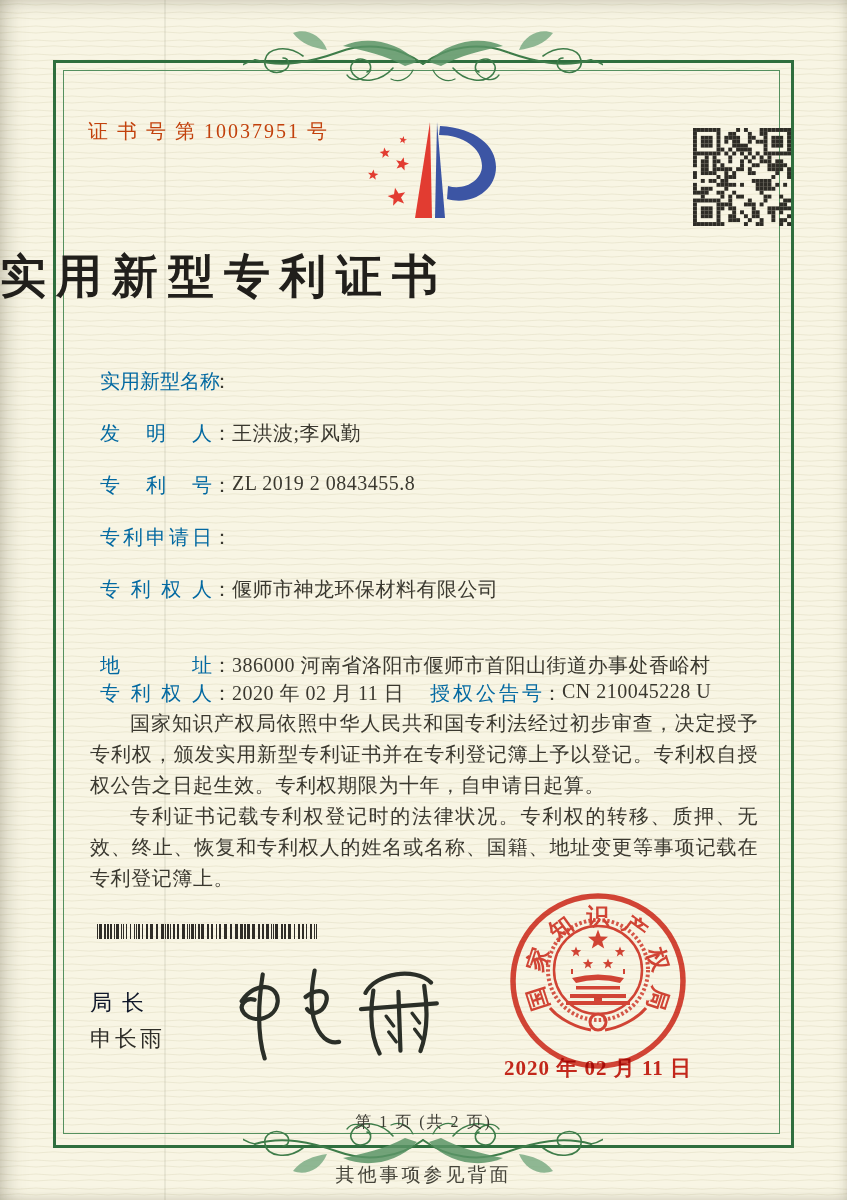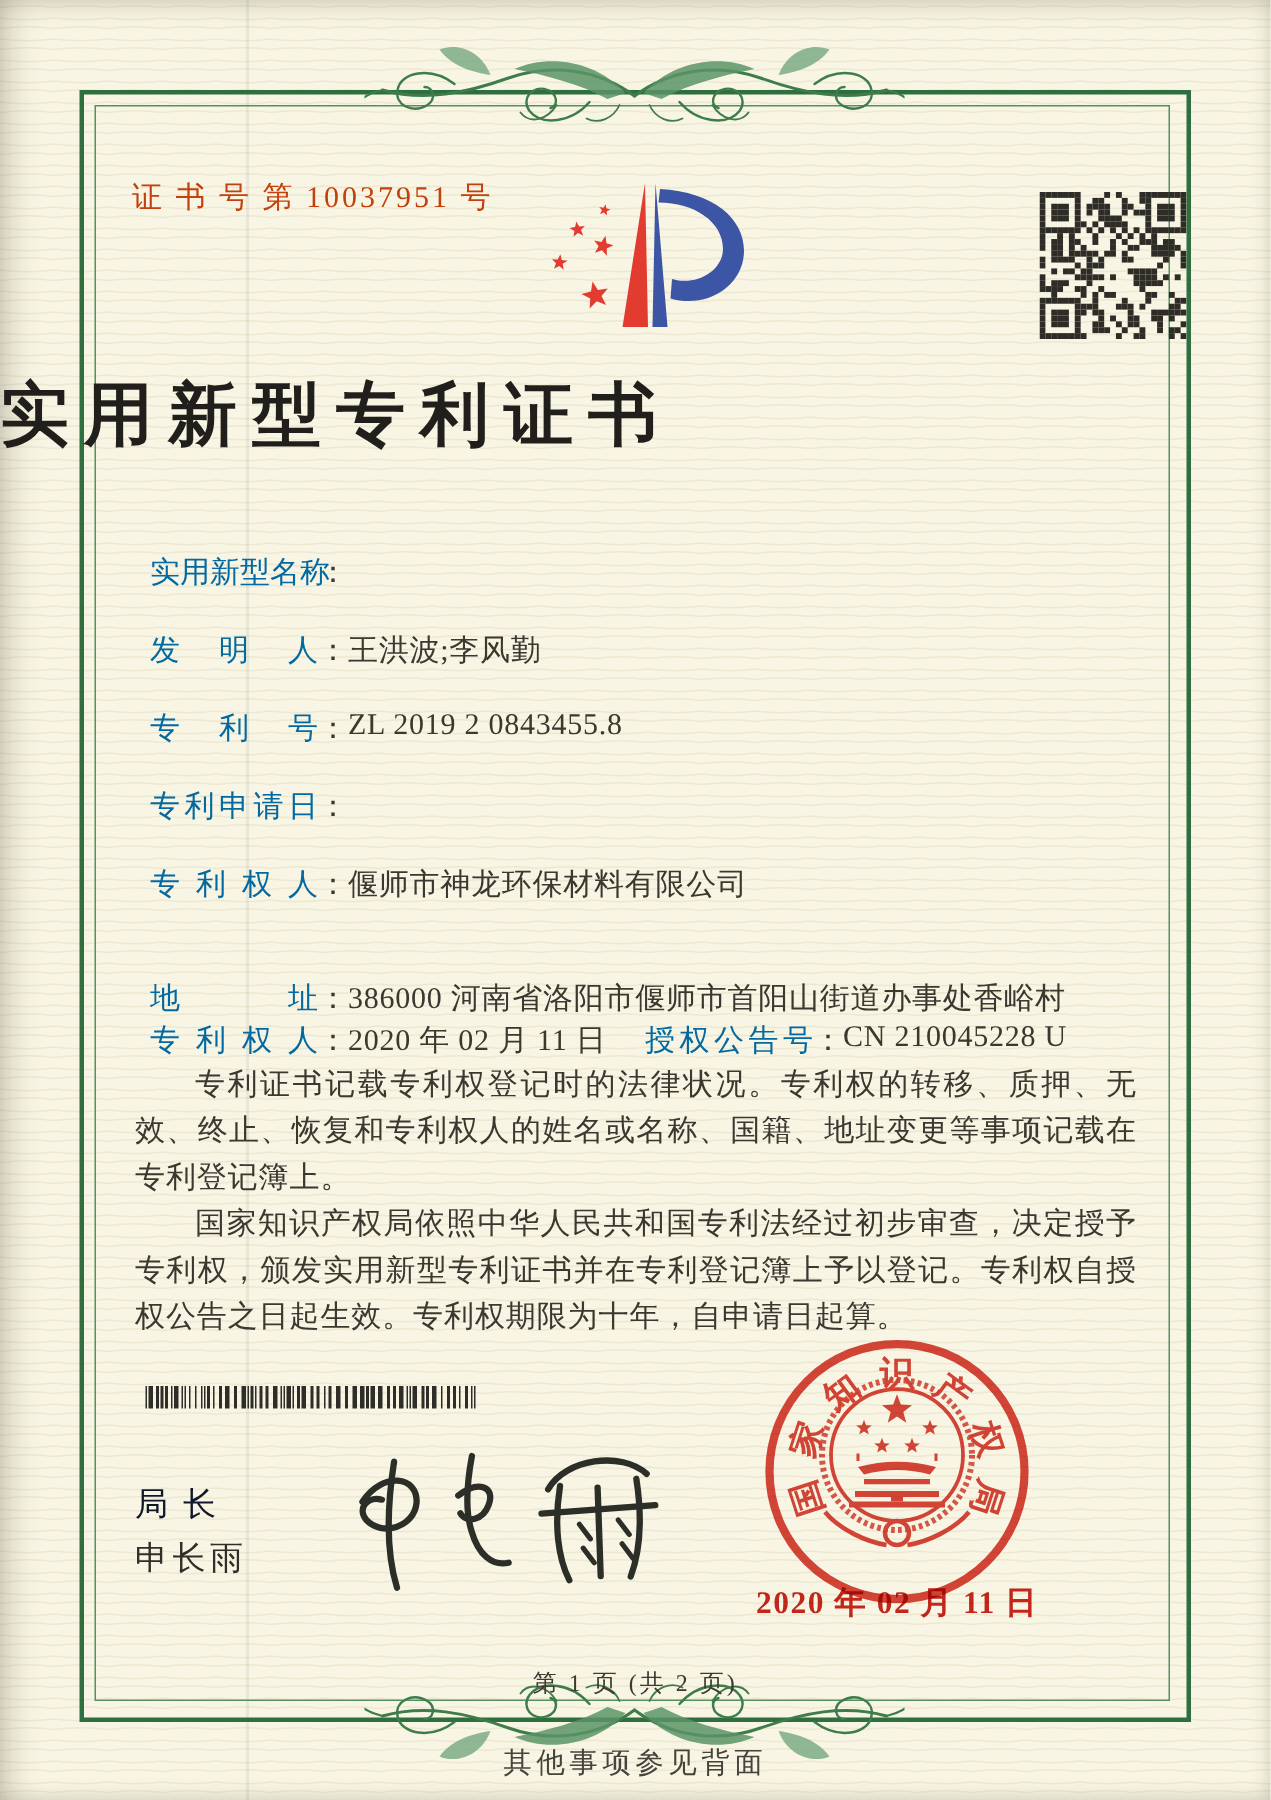--- a/index.html
+++ b/index.html
@@ -609,22 +609,22 @@
     <span class="colon">：</span>
     <span class="val">2020 年 02 月 11 日</span>
   <span id="grant-no">
     <span class="lbl lbl5">授权公告号</span>
       <span class="colon">：</span>
       <span class="val">CN 210045228 U</span>
   </span>
 </div>
 
 <div id="body-text" class="abs">
+  <p>国家知识产权局依照中华人民共和国专利法经过初步审查，决定授予专利权，颁发实用新型专利证书并在专利登记簿上予以登记。专利权自授权公告之日起生效。专利权期限为十年，自申请日起算。</p>
   <p>专利证书记载专利权登记时的法律状况。专利权的转移、质押、无效、终止、恢复和专利权人的姓名或名称、国籍、地址变更等事项记载在专利登记簿上。</p>
-  <p>国家知识产权局依照中华人民共和国专利法经过初步审查，决定授予专利权，颁发实用新型专利证书并在专利登记簿上予以登记。专利权自授权公告之日起生效。专利权期限为十年，自申请日起算。</p>
 </div>
 
 <div id="barcode" class="abs">
     <i style="position:absolute;left:0px;top:0;width:1px;height:15px;background:#2f2d27"></i>
     <i style="position:absolute;left:2px;top:0;width:3px;height:15px;background:#2f2d27"></i>
     <i style="position:absolute;left:7px;top:0;width:2px;height:15px;background:#2f2d27"></i>
     <i style="position:absolute;left:10px;top:0;width:2px;height:15px;background:#2f2d27"></i>
     <i style="position:absolute;left:13px;top:0;width:2px;height:15px;background:#2f2d27"></i>
     <i style="position:absolute;left:17px;top:0;width:1px;height:15px;background:#2f2d27"></i>
     <i style="position:absolute;left:19px;top:0;width:3px;height:15px;background:#2f2d27"></i>

